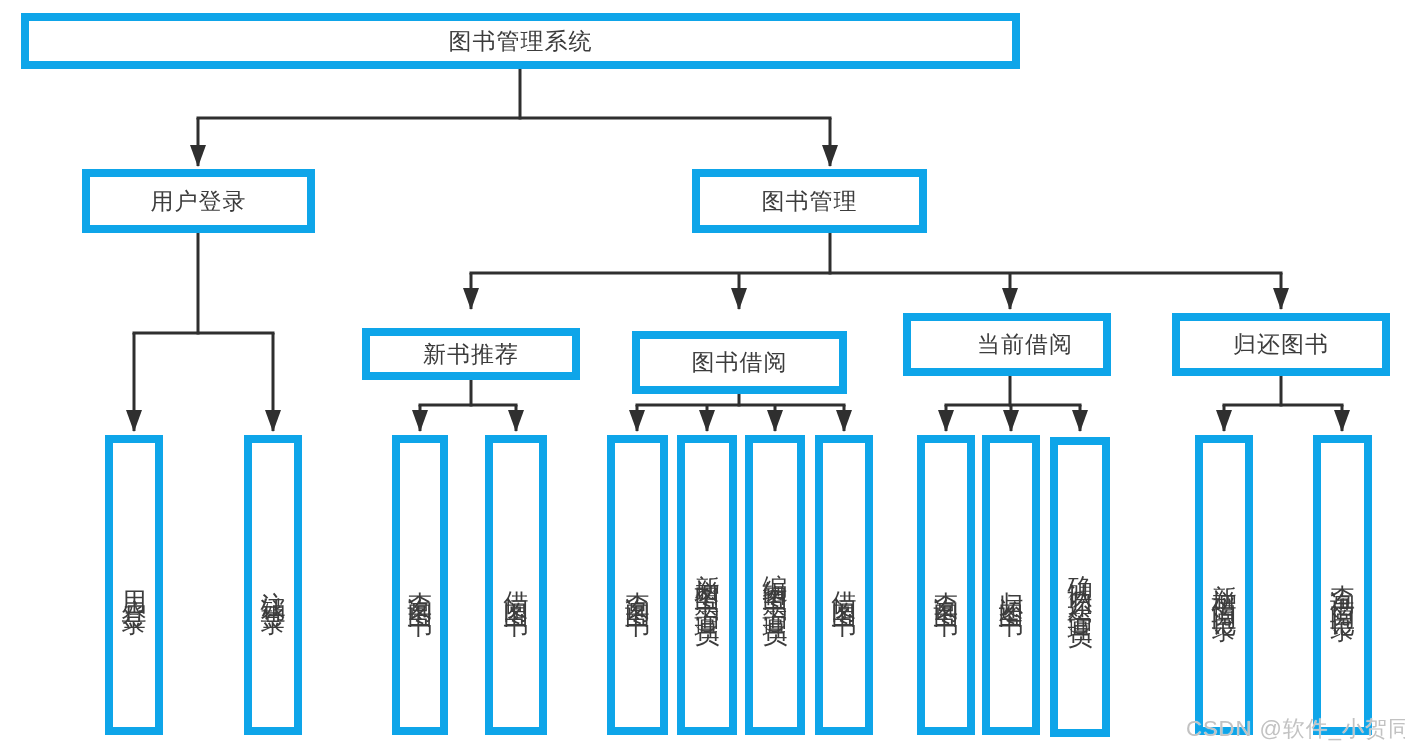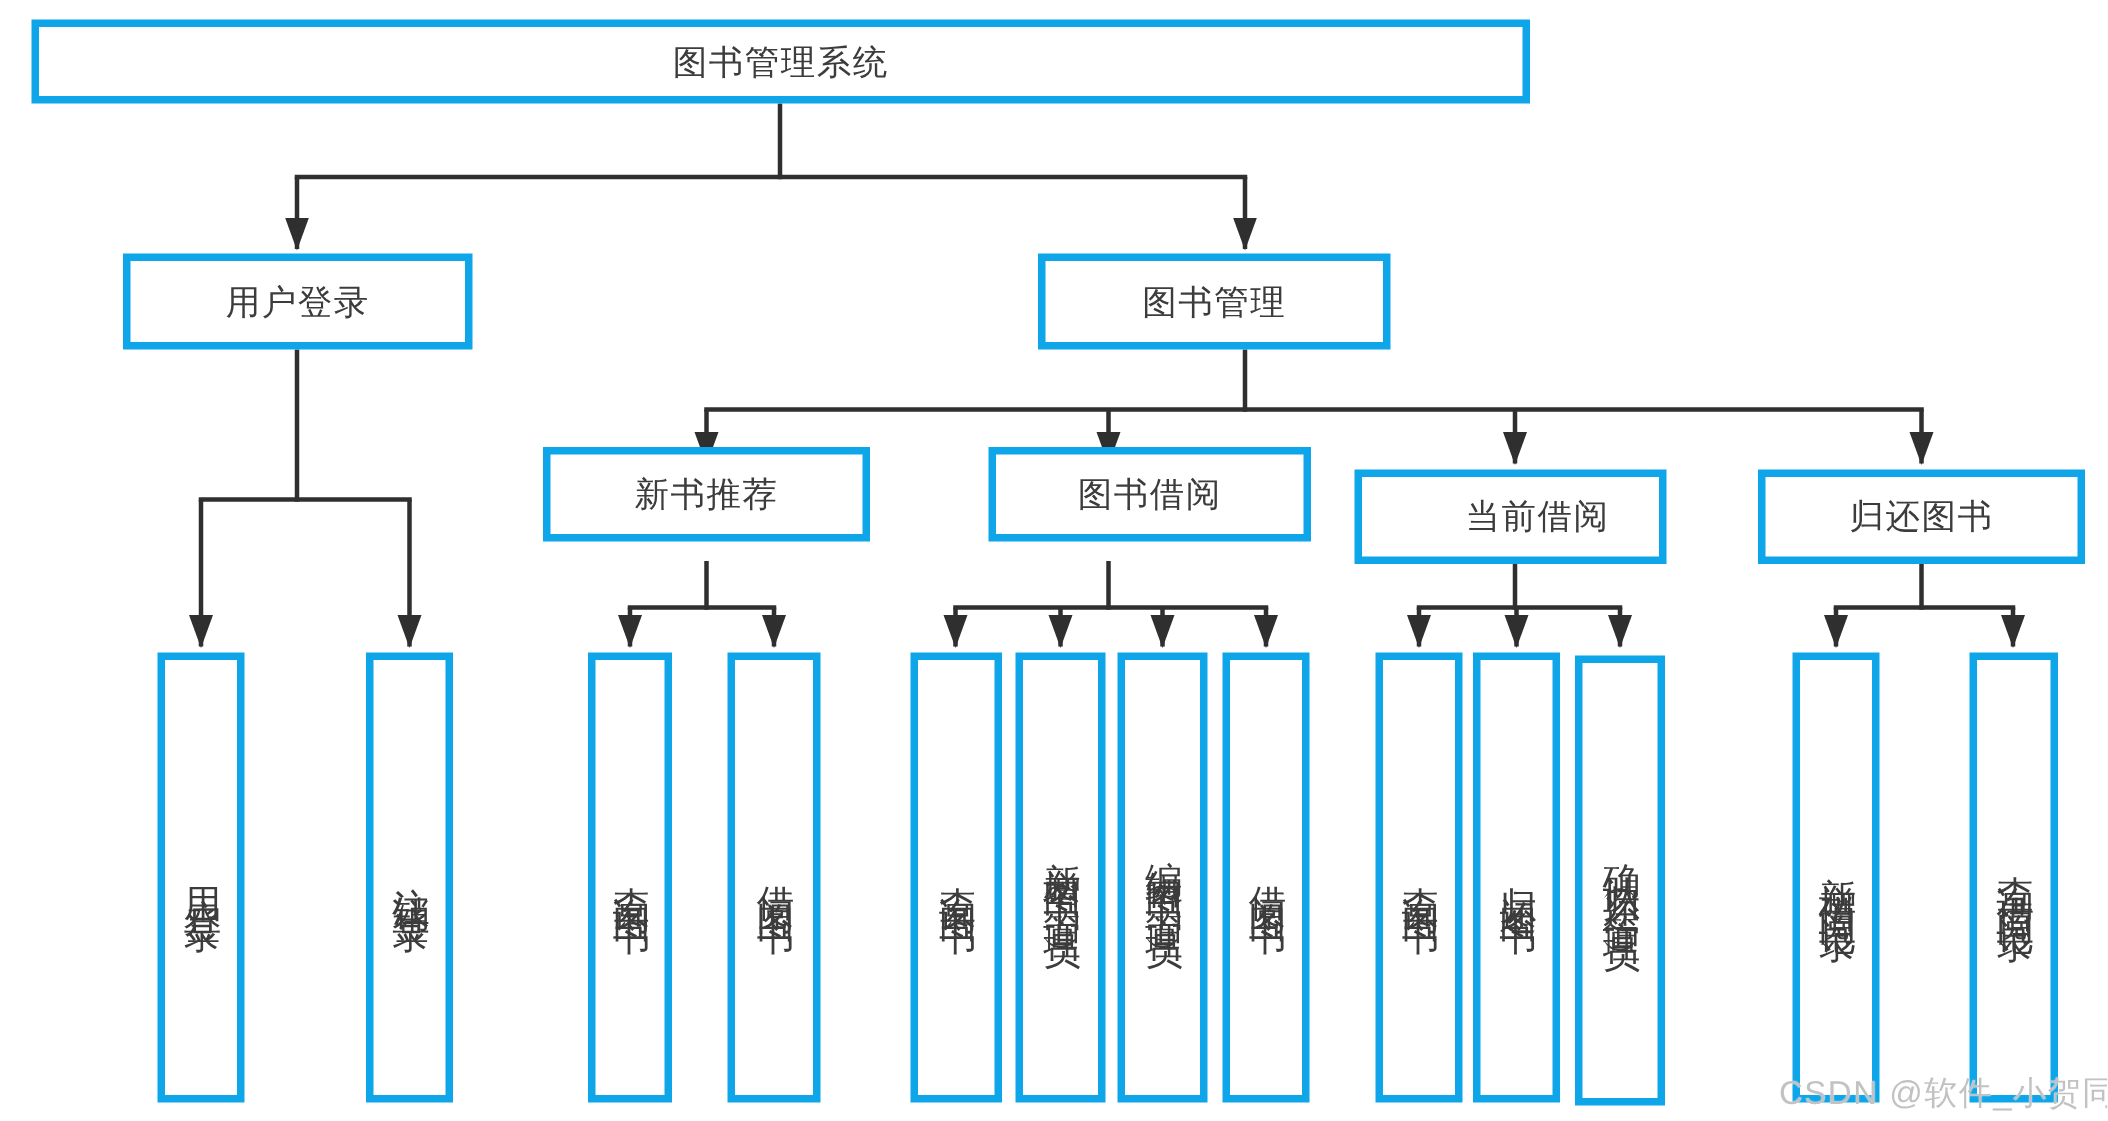--- a/index.html
+++ b/index.html
@@ -2,34 +2,34 @@
 <html><head>
 <meta charset="utf-8">
 <style>
   html,body{margin:0;padding:0;background:#ffffff;}
   .stage{
     position:relative;width:1405px;height:747px;background:#ffffff;overflow:hidden;
     font-family:"Liberation Sans","DejaVu Sans",sans-serif;color:#3c3c3c;
   }
   .wires{position:absolute;left:0;top:0;width:1405px;height:747px;}
   .box{
-    position:absolute;box-sizing:border-box;border:5px solid #0ea5e9;background:#ffffff;
+    position:absolute;box-sizing:border-box;border:8px solid #0ea5e9;background:#ffffff;
     display:flex;align-items:center;justify-content:center;
   }
   .hbox{font-size:23px;letter-spacing:1px;}
   .vbox{
     writing-mode:vertical-rl;text-orientation:mixed;
     font-size:25px;letter-spacing:7px;line-height:1;
   }
   
   .b-root        {left:21px;  top:13px;  width:999px; height:56px;}
   .b-user-login  {left:82px;  top:169px; width:233px; height:64px;}
   .b-book-mgmt   {left:692px; top:169px; width:235px; height:64px;}
-  .b-new-book    {left:362px; top:298px; width:218px; height:63px;}
-  .b-book-borrow {left:632px; top:298px; width:215px; height:63px;margin-left:27px;}
+  .b-new-book    {left:362px; top:328px; width:218px; height:52px;}
+  .b-book-borrow {left:632px; top:331px; width:215px; height:63px;}
   .b-current     {left:903px; top:313px; width:208px; height:63px;padding-left:36px;}
   .b-records     {left:1172px;top:313px; width:218px; height:63px;}
   
   .b-ul1{left:105px; top:435px; width:58px; height:300px;}
   .b-ul2{left:244px; top:435px; width:58px; height:300px;}
   .b-nb1{left:392px; top:435px; width:56px; height:300px;}
   .b-nb2{left:485px; top:435px; width:62px; height:300px;}
   .b-bb1{left:607px; top:435px; width:61px; height:300px;}
   .b-bb2{left:677px; top:435px; width:60px; height:300px;}
   .b-bb3{left:745px; top:435px; width:60px; height:300px;}

